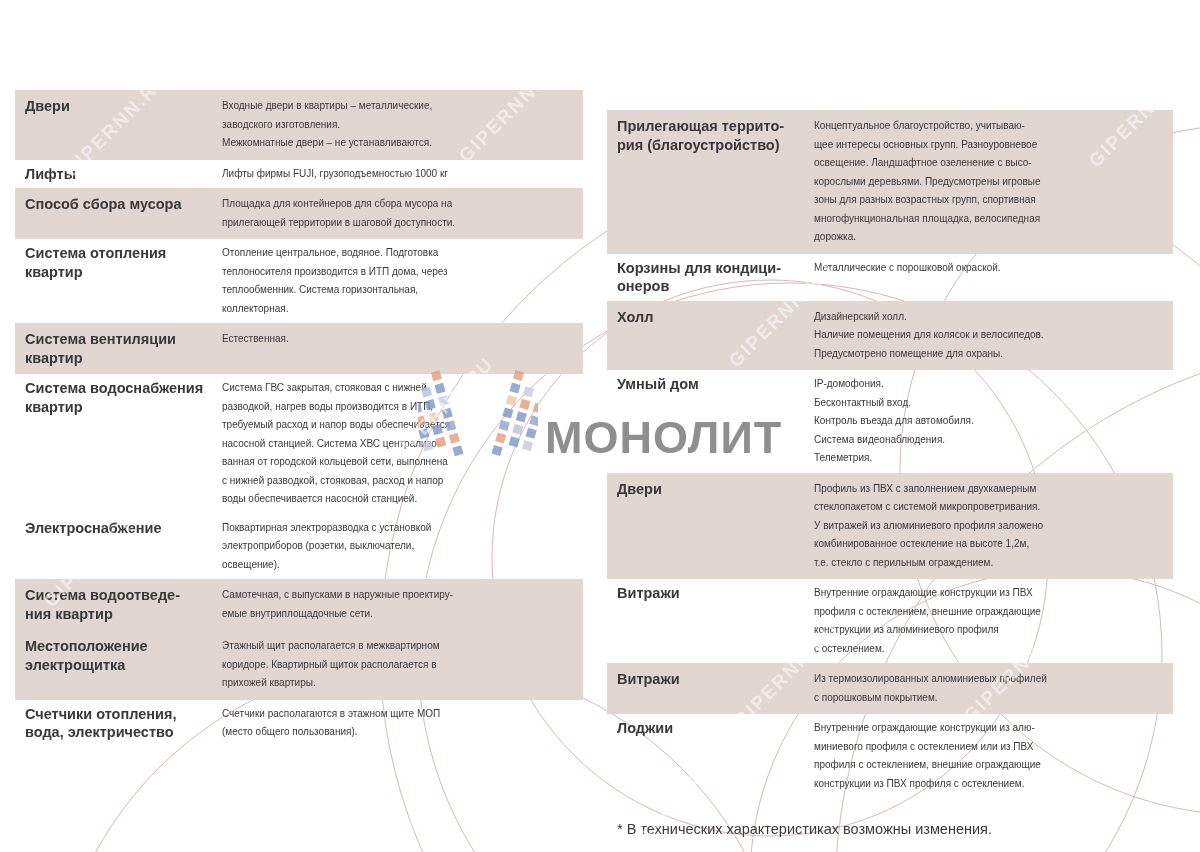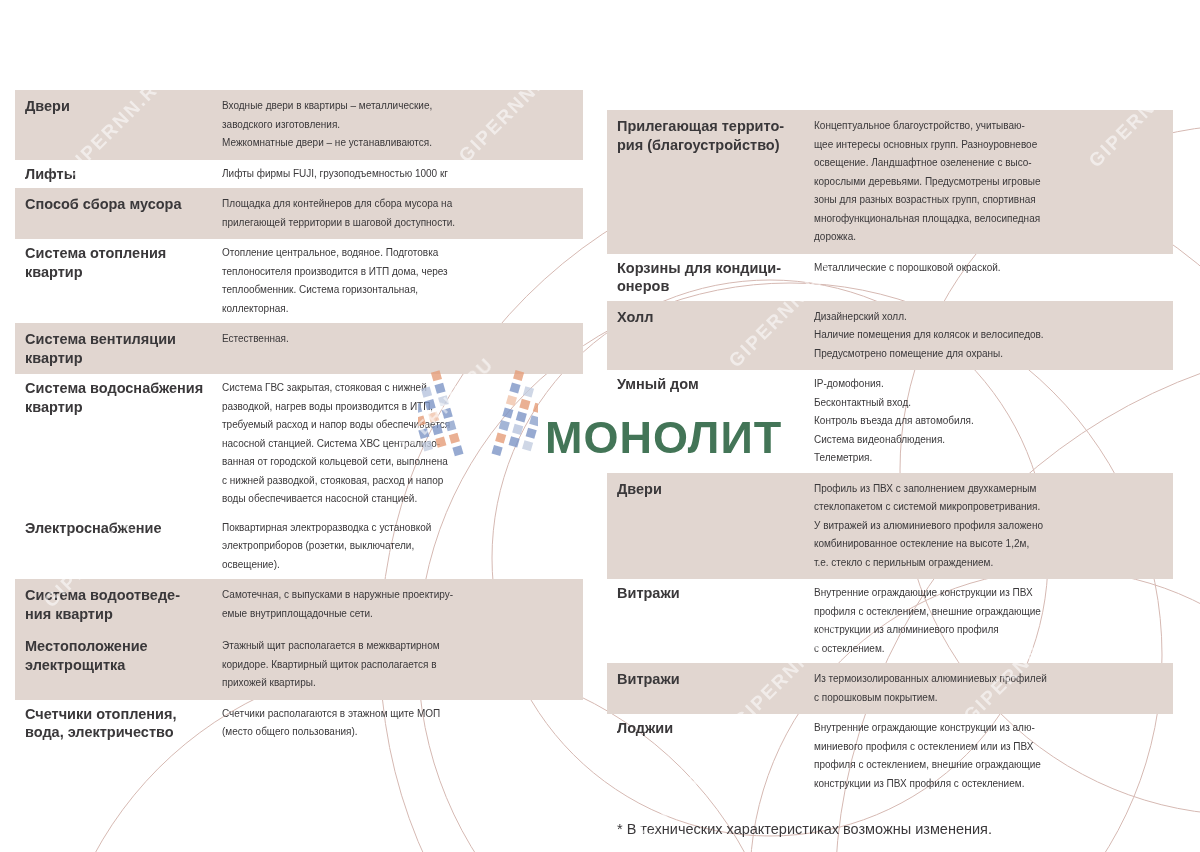--- a/index.html
+++ b/index.html
@@ -26,21 +26,21 @@
   }
   
   .footer-note{
     position:absolute;left:617px;top:820px;z-index:2;
     font-size:14.5px;line-height:18.5px;
   }
   
   .logo{position:absolute;left:418px;top:364px;z-index:6;opacity:.8;pointer-events:none;}
   .logo-text{
     position:absolute;left:127px;top:48px;
-    font-size:45px;font-weight:700;letter-spacing:1px;color:#14532d;
+    font-size:45px;font-weight:700;letter-spacing:1px;color:#737373;
     font-family:"Liberation Sans", sans-serif;white-space:nowrap;
   }
   
   .wm{
     position:absolute;z-index:7;pointer-events:none;
     transform:rotate(-45deg);transform-origin:left bottom;
     font-size:19px;font-weight:600;letter-spacing:2px;
     color:rgba(255,255,255,0.55);white-space:nowrap;
   }
 </style>

